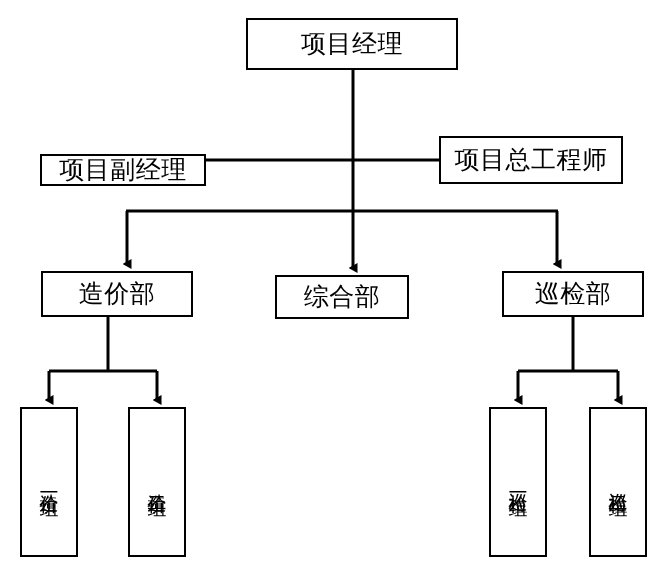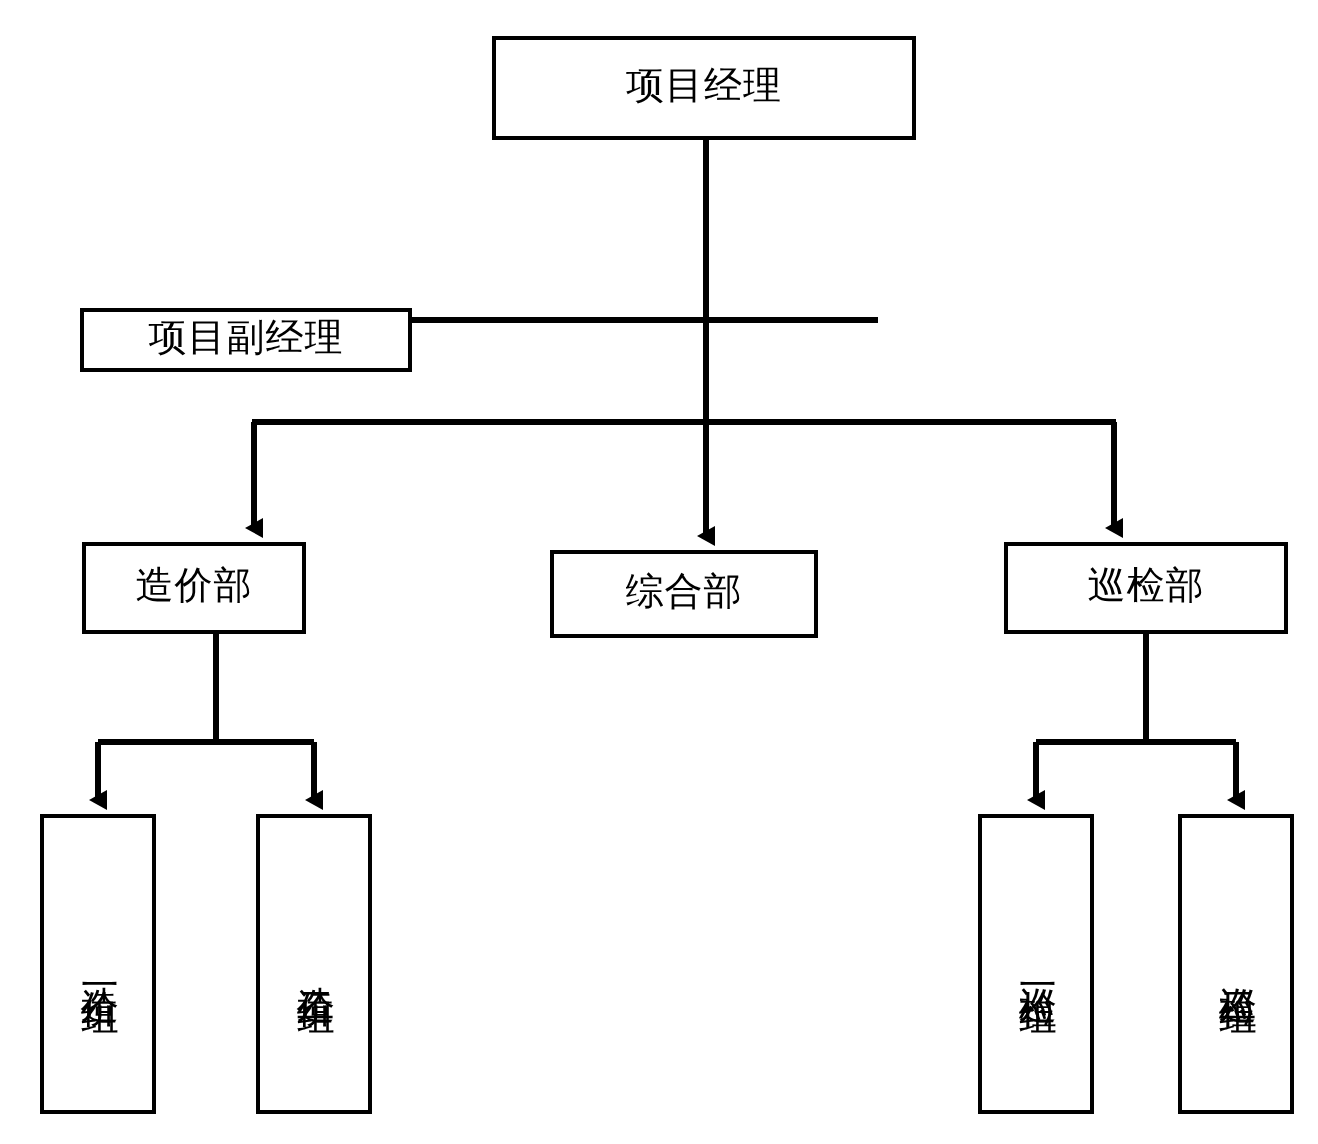--- a/index.html
+++ b/index.html
@@ -20,21 +20,21 @@
   .node {
     position: absolute;
     box-sizing: border-box;
     border: 2px solid #000000;
     background: #ffffff;
     display: flex;
     align-items: center;
     justify-content: center;
     text-align: center;
     color: #000000;
-    font-size: 19px;
+    font-size: 25px;
     line-height: 1.15;
     letter-spacing: 0.5px;
     z-index: 3;
   }
   .node.vertical {
     writing-mode: vertical-rl;
     text-orientation: upright;
     letter-spacing: 2px;
     font-size: 19px;
   }
@@ -76,22 +76,23 @@
     <line x1="573" y1="317" x2="573" y2="371" stroke="#000000" stroke-width="3"></line>
     <line x1="518" y1="371" x2="618" y2="371" stroke="#000000" stroke-width="3"></line>
     <line x1="518" y1="371" x2="518" y2="400" stroke="#000000" stroke-width="3" marker-end="url(#arrowhead)"></line>
     <line x1="618" y1="371" x2="618" y2="400" stroke="#000000" stroke-width="3" marker-end="url(#arrowhead)"></line>
   </svg>
 
   <div class="node" style="left:246px; top:18px; width:212px; height:52px;">项目经理</div>
 
   <div class="node" style="left:40px; top:154px; width:166px; height:32px;">项目副经理</div>
 
+  <div class="node" style="left:439px; top:136px; width:184px; height:48px;">项目总工程师</div>
 
-  <div class="node" style="left:41px; top:271px; width:112px; height:46px;">造价部</div>
+  <div class="node" style="left:41px; top:271px; width:152px; height:46px;">造价部</div>
 
   <div class="node" style="left:502px; top:271px; width:142px; height:46px;">巡检部</div>
 
   <div class="node" style="left:275px; top:275px; width:134px; height:44px;">综合部</div>
 
   <div class="node vertical" style="left:20px; top:407px; width:58px; height:150px;">造价一组</div>
 
   <div class="node vertical" style="left:128px; top:407px; width:58px; height:150px;">造价二组</div>
 
   <div class="node vertical" style="left:489px; top:407px; width:58px; height:150px;">巡检一组</div>

